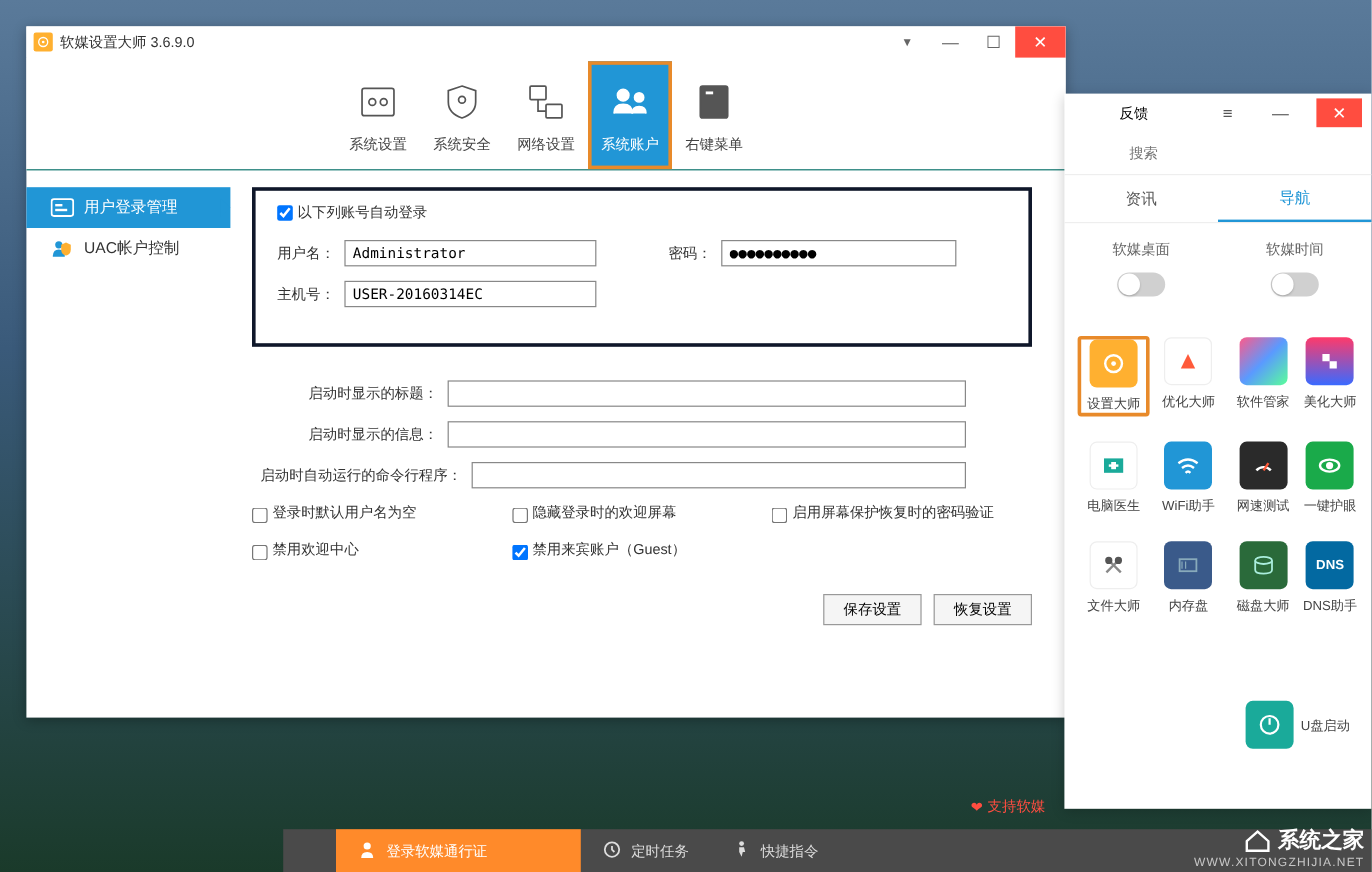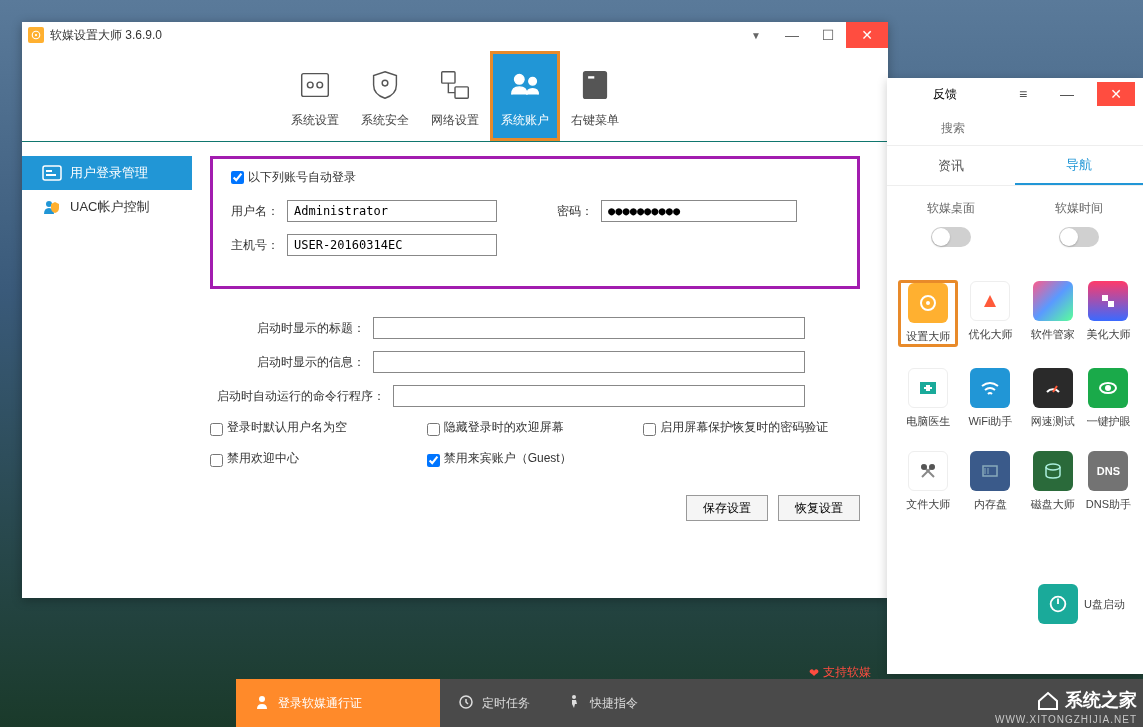--- a/index.html
+++ b/index.html
@@ -26,21 +26,21 @@
 
 
 .body { display: flex; height: calc(100% - 120px); }
 .sidebar { width: 170px; padding-top: 14px; }
 .side-item { height: 34px; display: flex; align-items: center; padding-left: 20px; gap: 8px; font-size: 13px; color: #333; cursor: pointer; position: relative; }
 .side-item.active { background: #2196d6; color: #fff; }
 .side-item.active::after { content: ''; position: absolute; right: -8px; top: 50%; margin-top: -8px; border: 8px solid transparent; border-left-color: #2196d6; }
 .side-icon { width: 20px; height: 18px; display: flex; align-items: center; justify-content: center; }
 
 .content { flex: 1; padding: 14px 28px 14px 18px; font-size: 12px; color: #333; }
-.highlight-box { border: 3px solid #a21caf; padding: 10px 18px 18px; margin-bottom: 28px; }
+.highlight-box { border: 3px solid #0f172a; padding: 10px 18px 18px; margin-bottom: 28px; }
 .chk-row { display: flex; align-items: center; gap: 4px; margin-bottom: 14px; }
 .form-row { display: flex; align-items: center; gap: 8px; margin-bottom: 12px; }
 .form-row label { width: 48px; text-align: right; }
 .text-input { height: 22px; border: 1px solid #888; padding: 0 6px; font-size: 12px; font-family: monospace; }
 .w1 { width: 210px; }
 .w2 { width: 196px; }
 .w3 { width: 432px; }
 
 .label-col { display: inline-block; width: 155px; text-align: right; margin-right: 8px; }
 .wide-row { display: flex; align-items: center; margin-bottom: 12px; }
@@ -70,21 +70,21 @@
 .toggle::after { content: ''; position: absolute; width: 18px; height: 18px; background: #fff; border-radius: 50%; top: 1px; left: 1px; box-shadow: 0 1px 2px rgba(0,0,0,0.2); }
 
 .app-grid { display: grid; grid-template-columns: repeat(3, 1fr); gap: 22px 4px; padding: 14px 12px; }
 .app-item { display: flex; flex-direction: column; align-items: center; gap: 6px; font-size: 11px; color: #444; cursor: pointer; }
 .app-item.hl { outline: 3px solid #e88a2a; outline-offset: -2px; padding: 2px; border-radius: 2px; }
 .app-ico { width: 40px; height: 40px; border-radius: 6px; display: flex; align-items: center; justify-content: center; }
 
 .support { position: absolute; bottom: 46px; right: 272px; color: #ff4d40; font-size: 12px; display: flex; align-items: center; gap: 4px; }
 
 
-.bottom-bar { position: absolute; bottom: 0; left: 236px; right: 0; height: 48px; background: #4a4a4a; display: flex; align-items: center; color: #ddd; font-size: 12px; }
+.bottom-bar { position: absolute; bottom: 0; left: 236px; right: 0; height: 36px; background: #4a4a4a; display: flex; align-items: center; color: #ddd; font-size: 12px; padding-left: 44px; }
 .bb-seg { display: flex; align-items: center; gap: 8px; padding: 0 18px; height: 100%; cursor: pointer; }
 .bb-seg.org { background: #ff8a2a; color: #fff; width: 204px; }
 
 .watermark { position: absolute; bottom: 2px; right: 6px; color: #ddd; font-size: 10px; letter-spacing: 1px; opacity: 0.85; display: flex; align-items: center; gap: 4px; }
 .watermark-cn { position: absolute; bottom: 14px; right: 6px; color: #fff; font-size: 18px; font-weight: bold; display: flex; align-items: center; gap: 4px; }
 </style>
 </head>
 <body>
 
 <div class="main-window">
@@ -362,21 +362,21 @@
     <div class="app-item">
         <div class="app-ico" style="background:#2a6a3a">
           <svg width="24" height="24" viewBox="0 0 24 24">
             <ellipse cx="12" cy="8" rx="7" ry="3" fill="none" stroke="#aed" stroke-width="1.5"></ellipse>
             <path d="M5 8 L5 16 Q5 19 12 19 Q19 19 19 16 L19 8" fill="none" stroke="#aed" stroke-width="1.5"></path>
           </svg>
         </div>
         <span>磁盘大师</span>
       </div>
     <div class="app-item">
-        <div class="app-ico" style="background:#737373;color:#fff;font-size:11px;font-weight:bold;">DNS</div>
+        <div class="app-ico" style="background:#0369a1;color:#fff;font-size:11px;font-weight:bold;">DNS</div>
         <span>DNS助手</span>
       </div>
     <div class="app-item" style="grid-column:4/4"></div>
   </div>
 
   <div style="position:absolute;right:18px;bottom:50px;display:flex;flex-direction:row;align-items:center;gap:6px;font-size:11px;color:#444" class="app-item">
     <div class="app-ico" style="background:#1aaa9a">
         <svg width="22" height="22" viewBox="0 0 24 24">
           <circle cx="12" cy="12" r="8" fill="none" stroke="#fff" stroke-width="2"></circle>
           <line x1="12" y1="6" x2="12" y2="12" stroke="#fff" stroke-width="2"></line>

